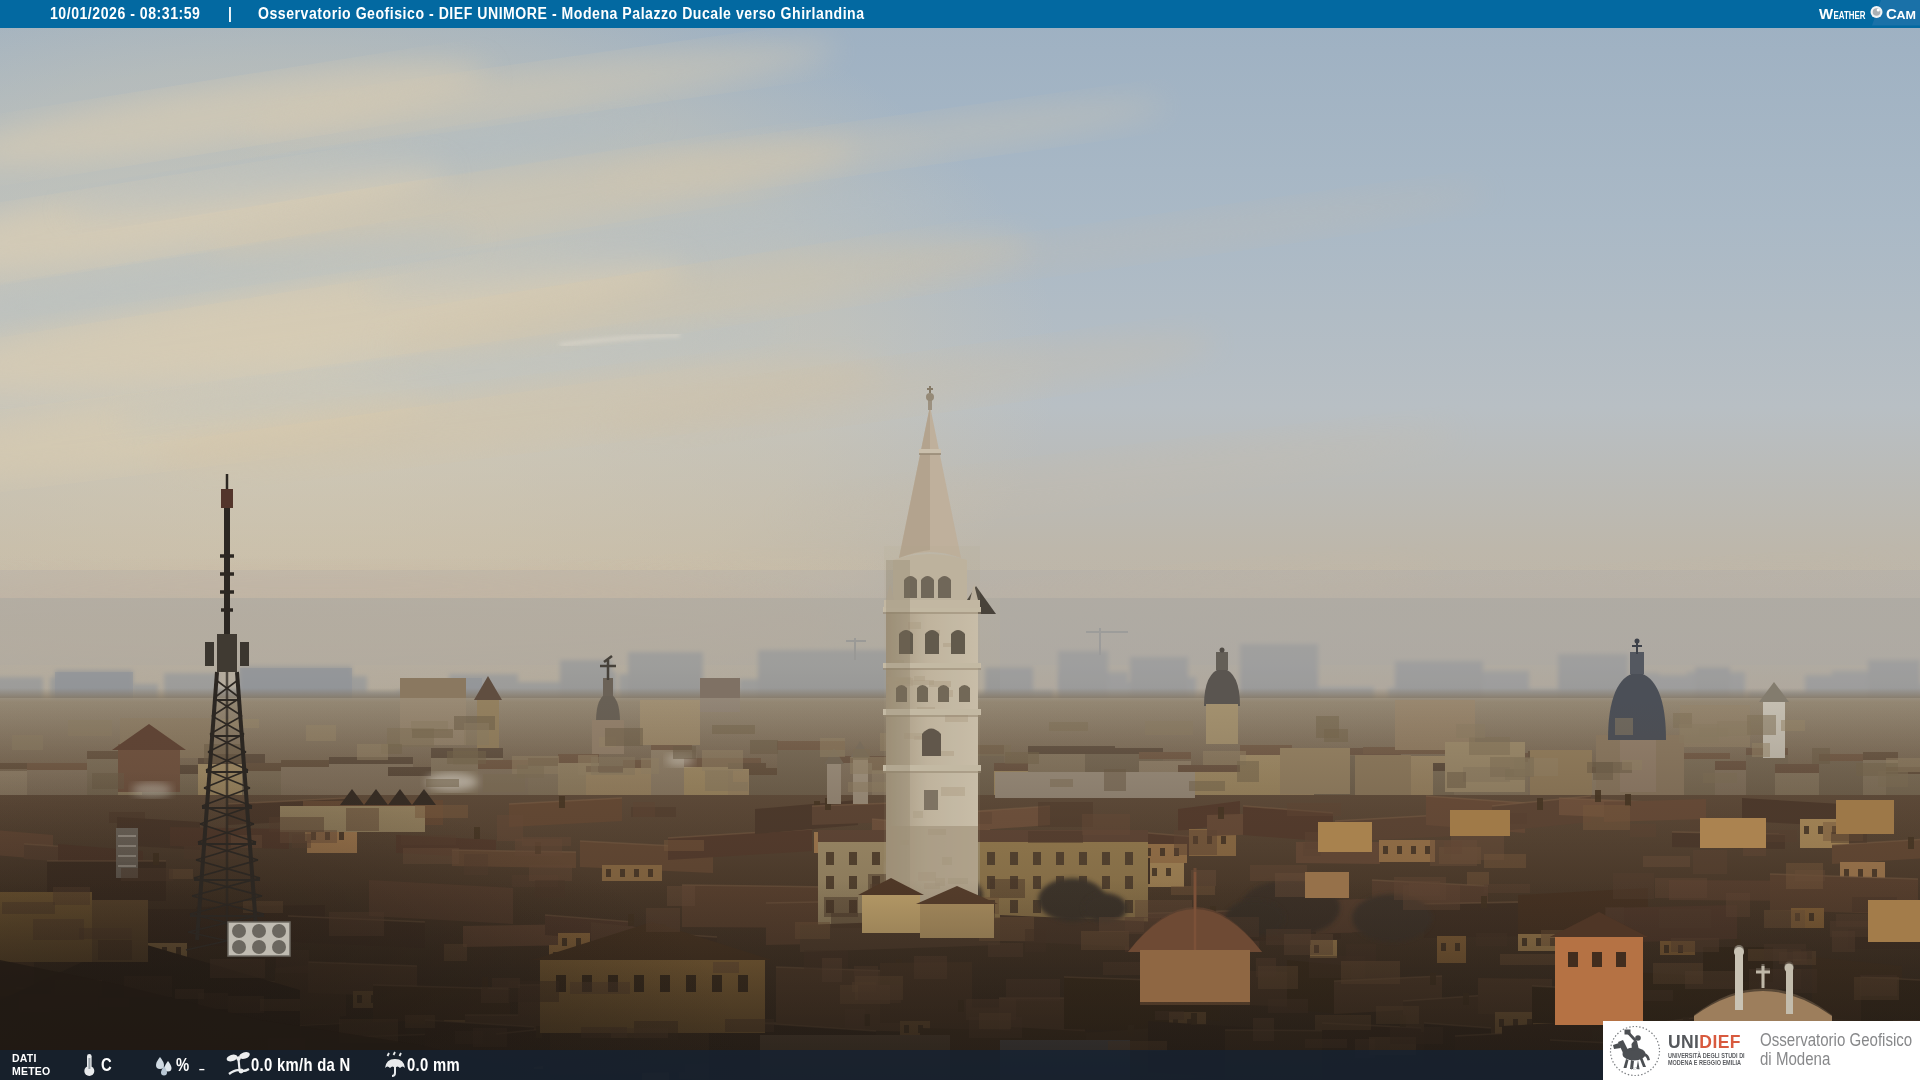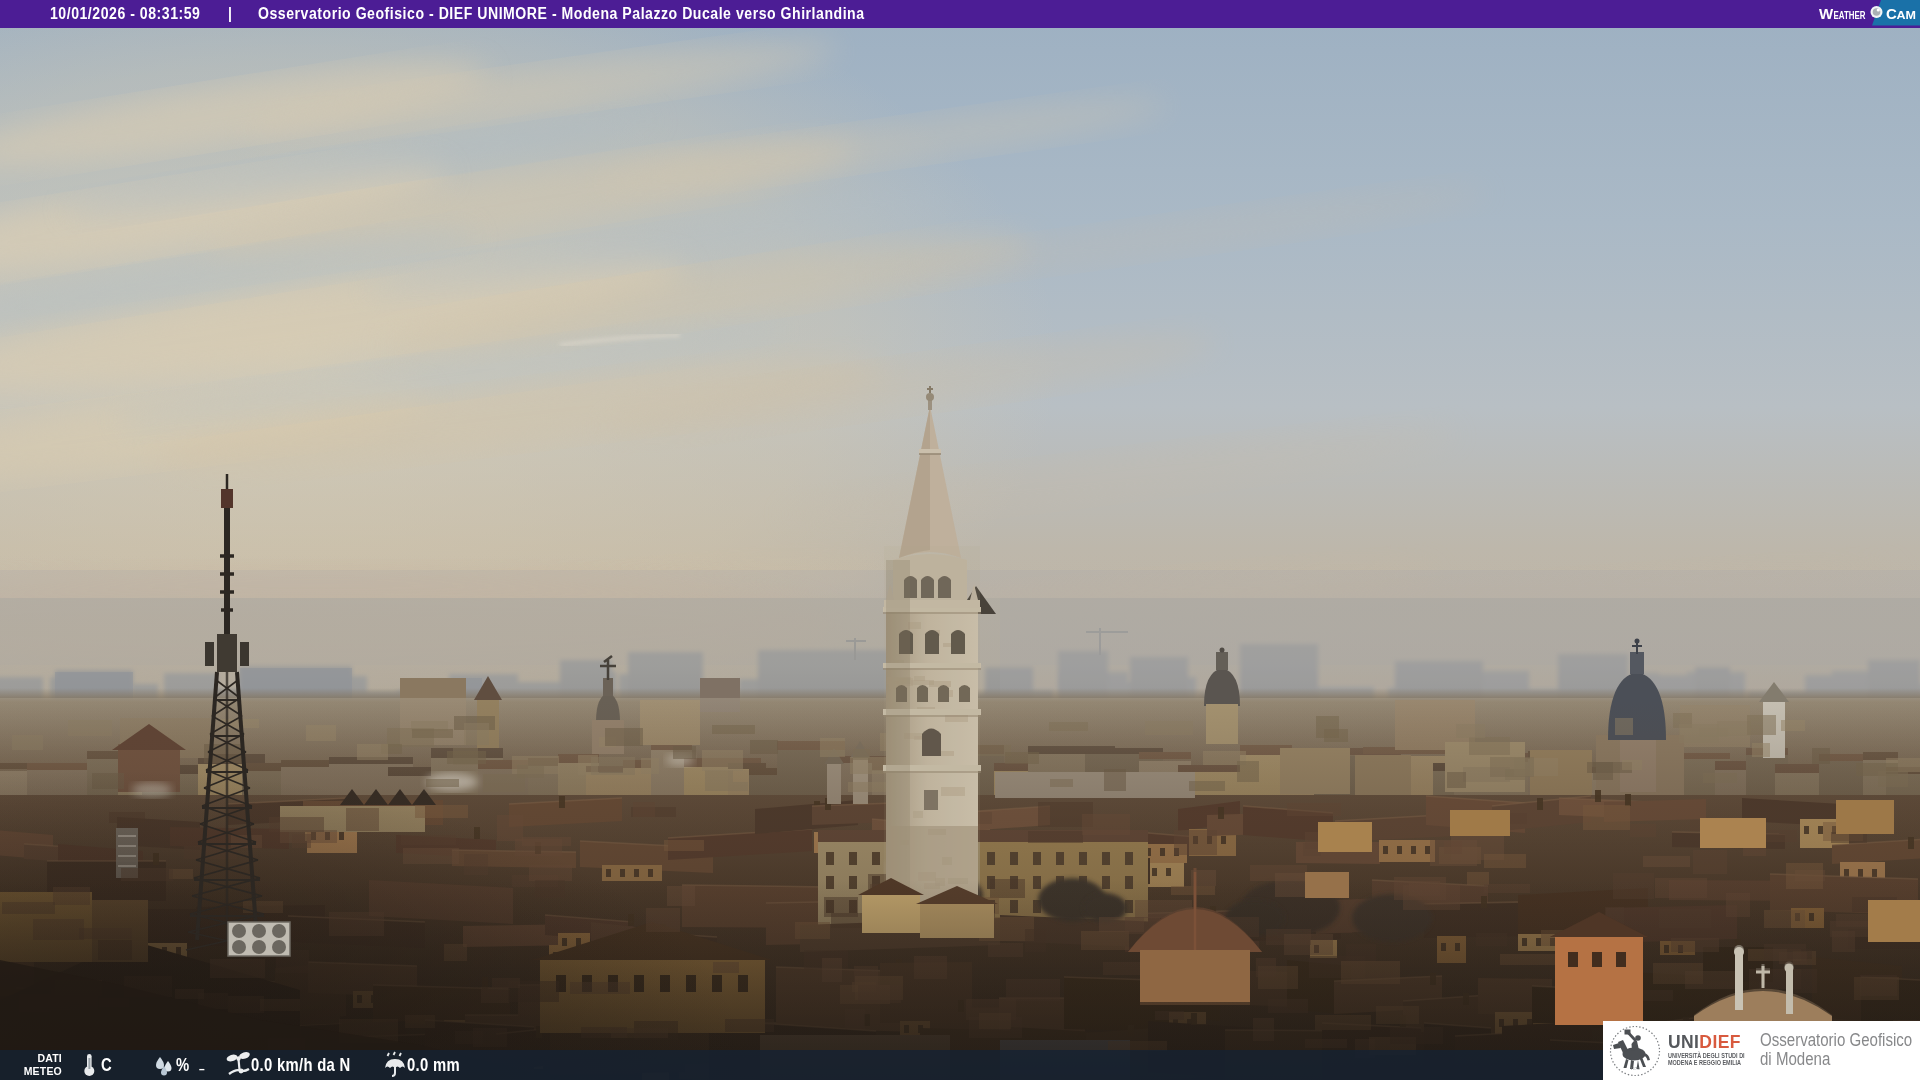--- a/index.html
+++ b/index.html
@@ -1,23 +1,23 @@
 <!DOCTYPE html>
 <html><head>
 <meta charset="utf-8">
 <style>
 * { margin:0; padding:0; box-sizing:border-box; -webkit-font-smoothing:antialiased; }
 html,body { width:1920px; height:1080px; overflow:hidden; }
 #stage { position:relative; width:1920px; height:1080px; font-family:"Liberation Sans", sans-serif; background:#b0b4b8; }
-#topbar { position:absolute; left:0; top:0; width:1920px; height:28px; background:#4c1d95; color:#fff; }
+#topbar { position:absolute; left:0; top:0; width:1920px; height:28px; background:#0369a1; color:#fff; }
 #topbar span { position:absolute; top:5px; font-size:16px; font-weight:bold; letter-spacing:0.6px; white-space:pre; transform:scaleX(0.88); transform-origin:left top; }
 #wcsvg { position:absolute; left:1810px; top:0; }
 #bottombar { position:absolute; left:0; top:1050px; width:1920px; height:30px; background:rgba(21,34,50,0.80); color:#fff; }
 .bbt { position:absolute; font-weight:bold; font-size:19px; top:1054px; color:#fff; letter-spacing:0.4px; transform:scaleX(0.78); transform-origin:left top; }
-#datimeteo { position:absolute; left:12px; top:1052px; width:50px; text-align:right; font-size:10.5px; font-weight:bold; line-height:12.5px; color:#fff; letter-spacing:0.2px; }
+#datimeteo { position:absolute; left:12px; top:1052px; width:50px; text-align:left; font-size:10.5px; font-weight:bold; line-height:12.5px; color:#fff; letter-spacing:0.2px; }
 #logobox { position:absolute; left:1603px; top:1021px; width:317px; height:59px; background:#fff; }
 .uniline { position:absolute; font-weight:bold; font-size:17.5px; letter-spacing:0.4px; }
 #unismall { position:absolute; left:1668px; top:1051.5px; font-size:6.4px; font-weight:bold; color:#5a5c60; line-height:7.1px; letter-spacing:0; transform:scaleX(0.86); transform-origin:left top; white-space:nowrap; }
 #osser { position:absolute; left:1760px; top:1031px; font-size:17.5px; color:#87888a; line-height:19px; transform:scaleX(0.86); transform-origin:left top; white-space:nowrap; }
 svg.icon { position:absolute; }
 </style>
 </head>
 <body>
 <div id="stage">
 <svg width="1920" height="1080" viewBox="0 0 1920 1080">

